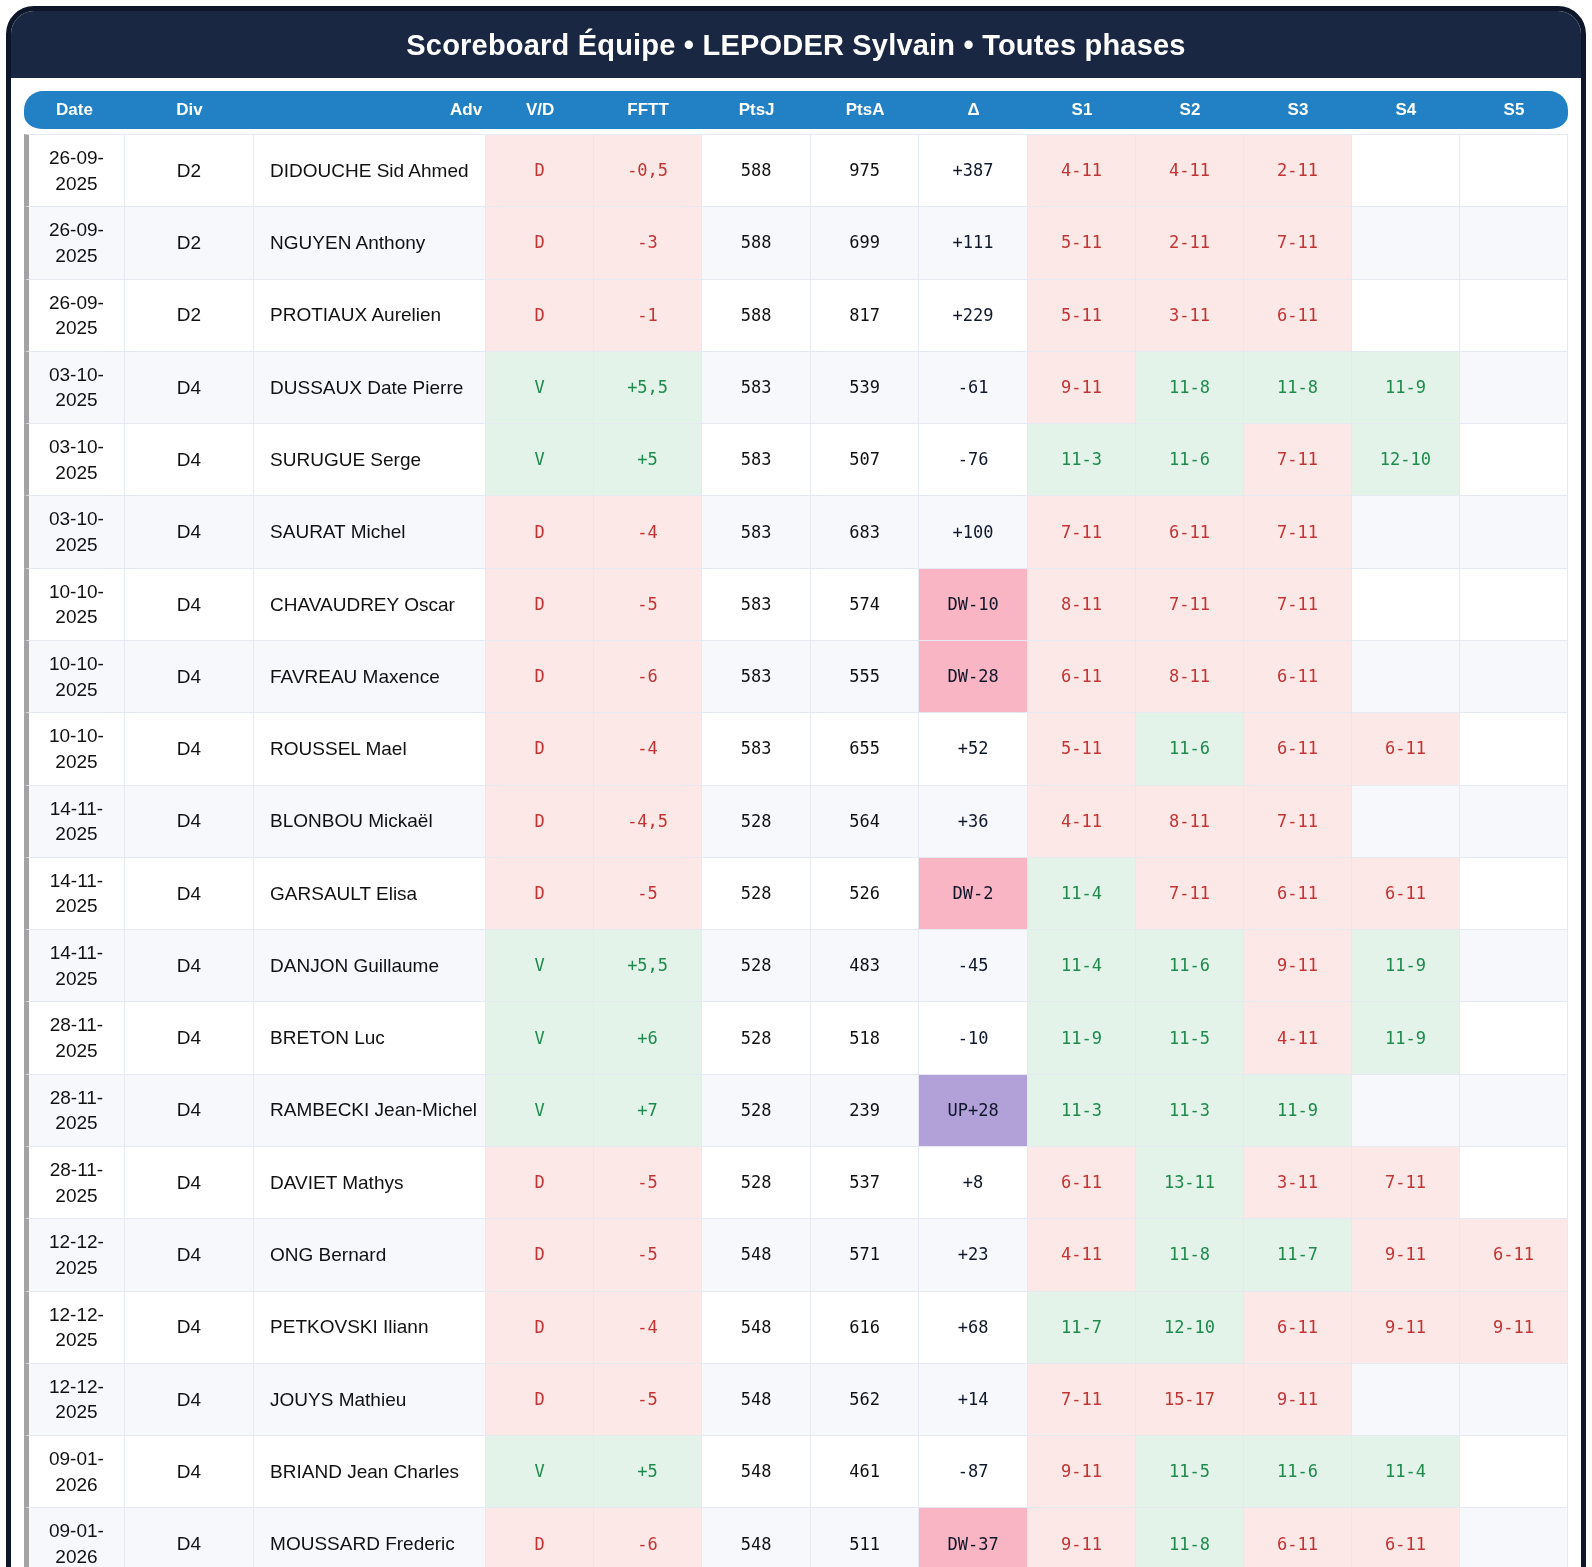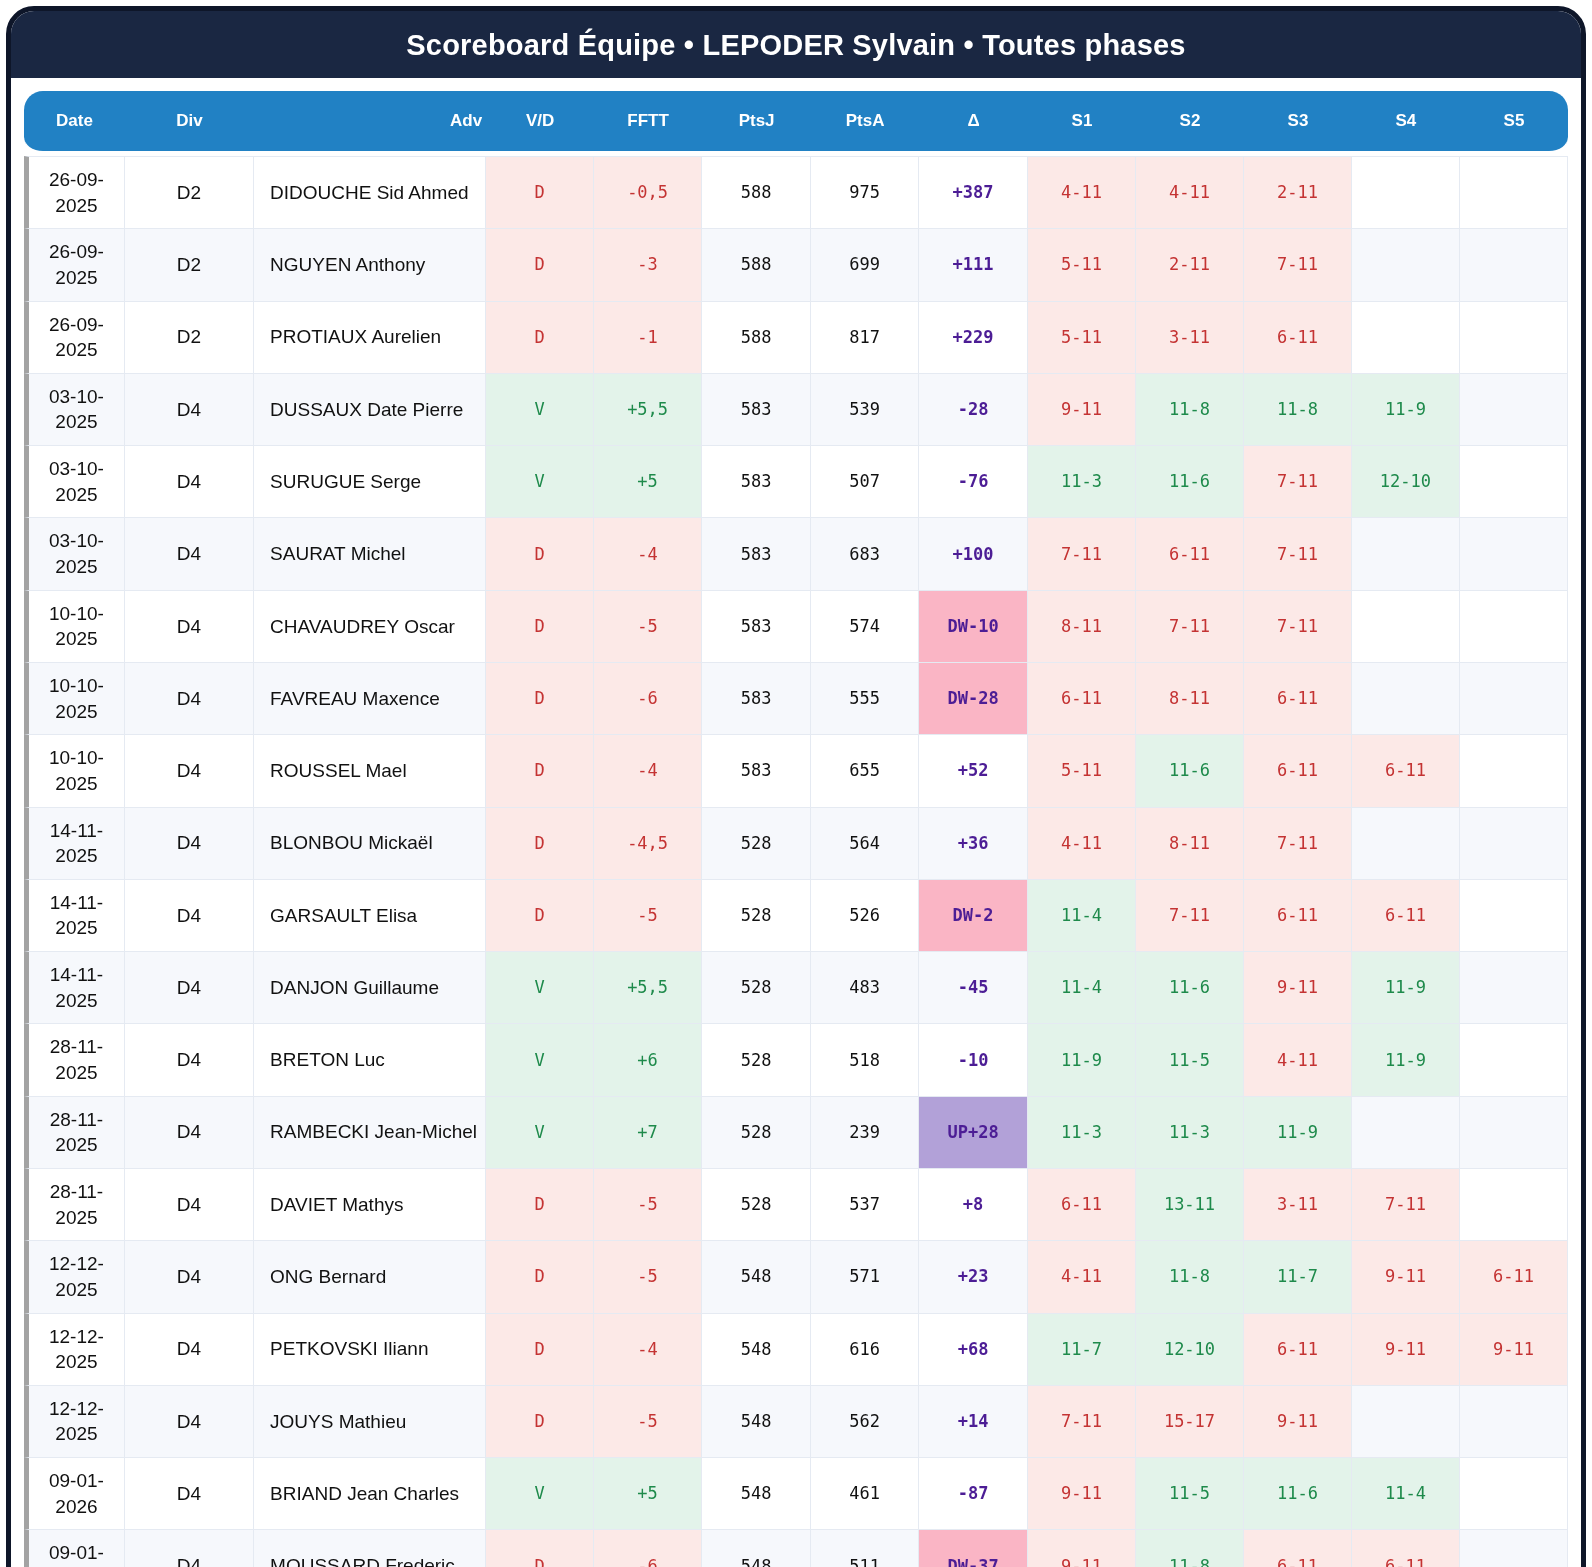--- a/index.html
+++ b/index.html
@@ -26,21 +26,21 @@
     width:100%;
     border-collapse:separate;
     border-spacing:0;
     table-layout:fixed;
   }
   thead th {
     background:#2181c4;
     color:#ffffff;
     font-size:17px;
     font-weight:bold;
-    padding:20px 4px;
+    padding:9px 4px;
     border-bottom:5px solid #ffffff;
     text-align:center;
   }
   thead th:first-child { border-radius:19px 0 0 19px; }
   thead th:last-child  { border-radius:0 19px 19px 0;margin-top:32px; }
   thead th.adv-h { text-align:right; }
   tbody td {
     border-right:1px solid #e5eaf2;
     border-bottom:1px solid #e5eaf2;
     padding:10px 6px;
@@ -54,21 +54,21 @@
   tbody tr td:first-child { border-left:5px solid #a3a3a3; }
   tbody tr:first-child td { border-top:1px solid #e5eaf2; }
   tbody tr:nth-child(even) td { background:#f6f8fc; }
   td.c-adv { text-align:left; padding-left:16px; }
   td.c-mono {
     font-family:"DejaVu Sans Mono", monospace;
     font-size:17px;
   }
   td.win  { color:#1e8a4b; background:#e3f3ea !important; }
   td.loss { color:#c43333; background:#fce9e7 !important; }
-  td.delta { color:#4c1d95;font-weight:bold; }
+  td.delta { color:#0f172a; }
   td.delta.up { background:#b2a1d8 !important; }
   td.delta.dw { background:#fab5c5 !important; }
   td.set.empty { }
   col.c-date { width:100px; }
   col.c-div  { width:128px; }
   col.c-advc { width:230px; }
   col.c-s    { width:107px; }
   col.c-ptsj { width:108px; }
   col.c-delta{ width:108px; }
 </style>
@@ -158,21 +158,21 @@
             <td class="c-mono set empty"></td>
           </tr>
           <tr>
             <td>03-10-2025</td>
             <td>D4</td>
             <td class="c-adv">DUSSAUX Date Pierre</td>
             <td class="c-mono win">V</td>
             <td class="c-mono win">+5,5</td>
             <td class="c-mono">583</td>
             <td class="c-mono">539</td>
-            <td class="c-mono delta plain">-28</td>
+            <td class="c-mono delta plain">-61</td>
             <td class="c-mono set loss">9-11</td>
             <td class="c-mono set win">11-8</td>
             <td class="c-mono set win">11-8</td>
             <td class="c-mono set win">11-9</td>
             <td class="c-mono set empty"></td>
           </tr>
           <tr>
             <td>03-10-2025</td>
             <td>D4</td>
             <td class="c-adv">SURUGUE Serge</td>

